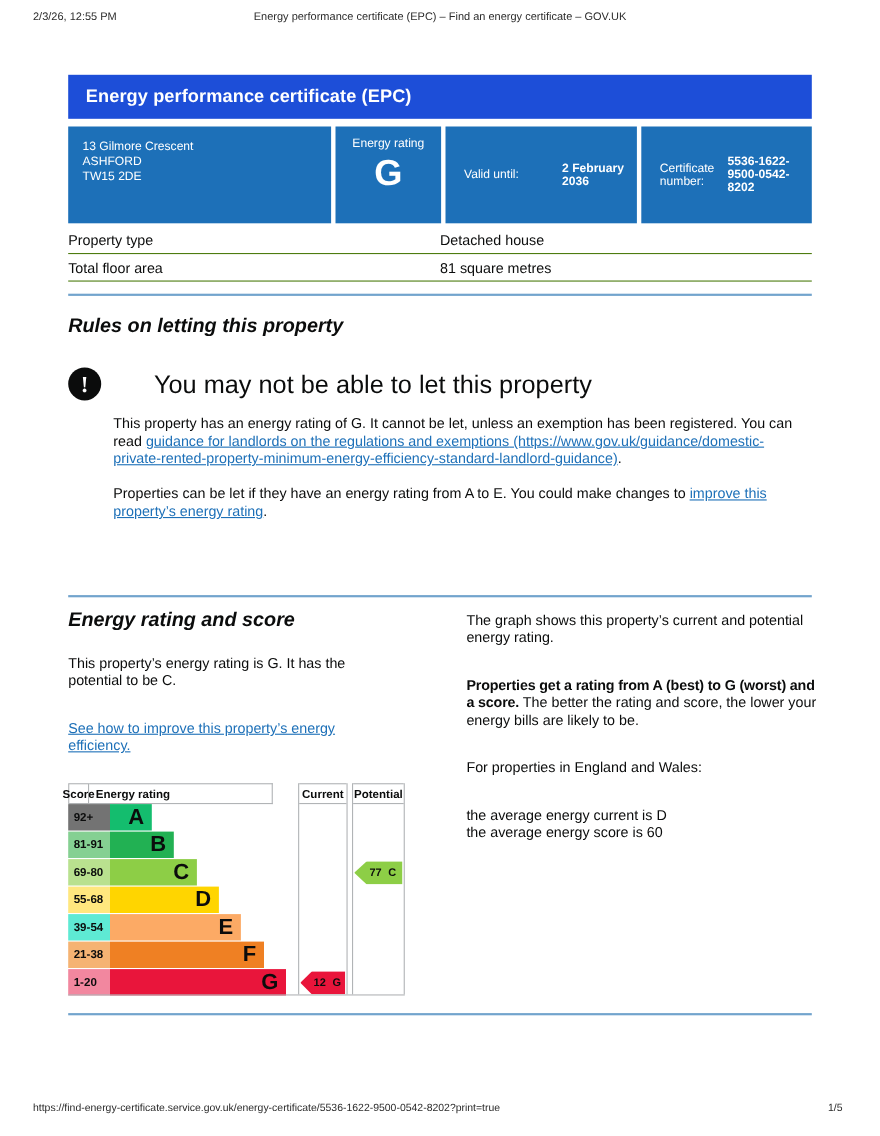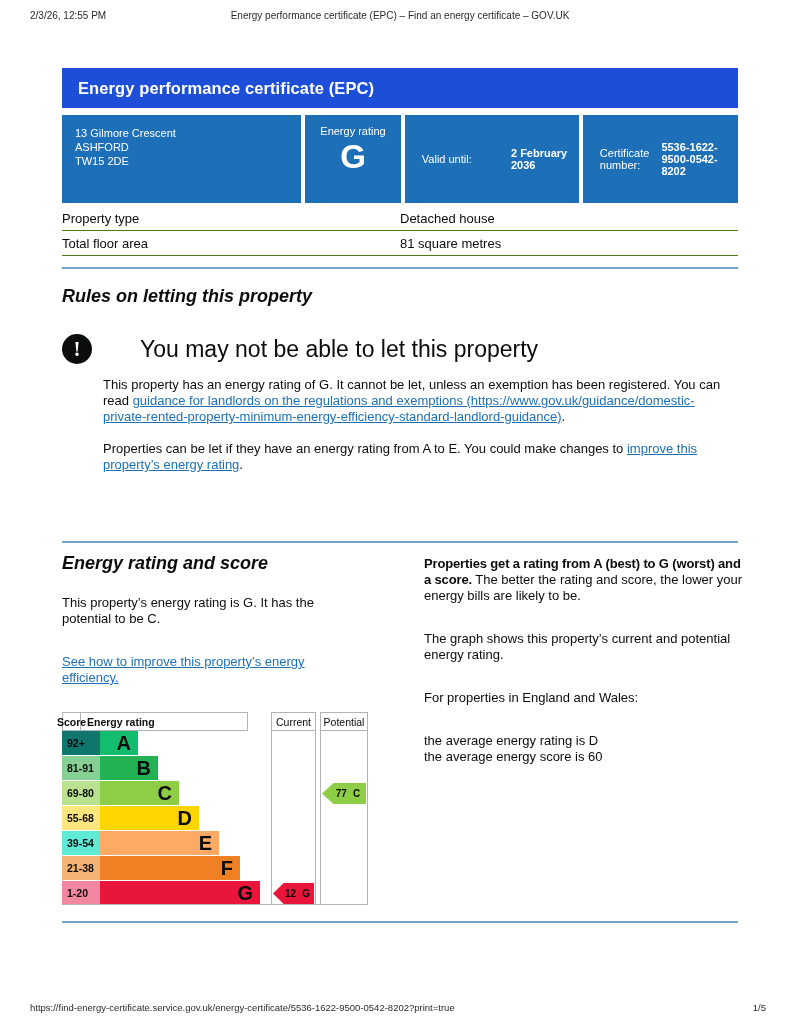--- a/index.html
+++ b/index.html
@@ -97,21 +97,21 @@
   .chart-header { position: absolute; top: 0; left: 0; height: 19px; display: flex; }
   .ch-cell { font-weight: bold; display: flex; align-items: center; border-top: 1px solid #b1b4b6; border-bottom: 1px solid #b1b4b6; }
   .ch-score { width: 19px; justify-content: center; border-left: 1px solid #b1b4b6; border-right: 1px solid #b1b4b6; }
   .ch-rating { width: 167px; padding-left: 6px; border-right: 1px solid #b1b4b6; }
   .bands { position: absolute; top: 19px; left: 0; width: 206px; }
   .band-row { height: 25px; display: flex; border-bottom: 1px solid #ffffff; }
   .band-row:last-child { border-bottom: none; height: 24px; }
   .score-cell { width: 38px; padding-left: 5px; font-weight: bold; display: flex; align-items: center; }
   .bar { display: flex; align-items: center; justify-content: flex-end; padding-right: 7px; font-size: 20px; font-weight: bold; color: #0b0c0c; }
   .side-col { position: absolute; top: 0; height: 192px; border-left: 1px solid #b1b4b6; border-right: 1px solid #b1b4b6; }
-  .side-col .sc-head { height: 19px; border-top: 1px solid #b1b4b6; border-bottom: 1px solid #b1b4b6; display: flex; align-items: center; justify-content: center; font-weight: normal; }
+  .side-col .sc-head { height: 19px; border-top: 1px solid #b1b4b6; border-bottom: 1px solid #b1b4b6; display: flex; align-items: center; justify-content: center; font-weight: bold; }
   .col-current { left: 209px; width: 45px; }
   .col-potential { left: 258px; width: 48px; }
   .chart-bottom { position: absolute; left: 0; top: 192px; width: 306px; height: 1px; background: #b1b4b6; }
   .arrow {
     position: absolute; left: 1px; right: 1px; height: 21px;
     clip-path: polygon(0 50%, 26% 0, 100% 0, 100% 100%, 26% 100%);
     display: flex; align-items: center; justify-content: center;
     font-size: 10px; font-weight: bold; color: #0b0c0c;
   }
   .arrow span { padding-left: 8px; }
@@ -185,34 +185,34 @@
 
   <div class="rule rule-2"></div>
 
   <div class="col-left">
     <div class="h-section">Energy rating and score</div>
     <p>This property’s energy rating is G. It has the potential to be C.</p>
     <a class="gov-link">See how to improve this property’s energy efficiency.</a>
   </div>
 
   <div class="col-right">
+    <p>The graph shows this property’s current and potential energy rating.</p>
     <p><span class="b">Properties get a rating from A (best) to G (worst) and a score.</span><span> The better the rating and score, the lower your energy bills are likely to be.</span></p>
-    <p>The graph shows this property’s current and potential energy rating.</p>
     <p>For properties in England and Wales:</p>
-    <p class="p4"><span>the average energy rating is D</span><br><span>the average energy score is 60</span></p>
+    <p class="p4"><span>the average energy current is D</span><br><span>the average energy score is 60</span></p>
   </div>
 
   <div class="chart" id="epc-chart">
     <div class="chart-header">
       <div class="ch-cell ch-score">Score</div>
       <div class="ch-cell ch-rating">Energy rating</div>
     </div>
     <div class="bands" id="bands">
         <div class="band-row">
-          <div class="score-cell" style="background: #0f766e;">92+</div>
+          <div class="score-cell" style="background: #737373;">92+</div>
           <div class="bar" style="background: rgb(20, 189, 110); width: 38px;">A</div>
         </div>
         <div class="band-row">
           <div class="score-cell" style="background: rgb(133, 208, 146);">81-91</div>
           <div class="bar" style="background: rgb(34, 177, 83); width: 58px;">B</div>
         </div>
         <div class="band-row">
           <div class="score-cell" style="background: rgb(185, 225, 143);">69-80</div>
           <div class="bar" style="background: rgb(141, 206, 70); width: 79px;">C</div>
         </div>

